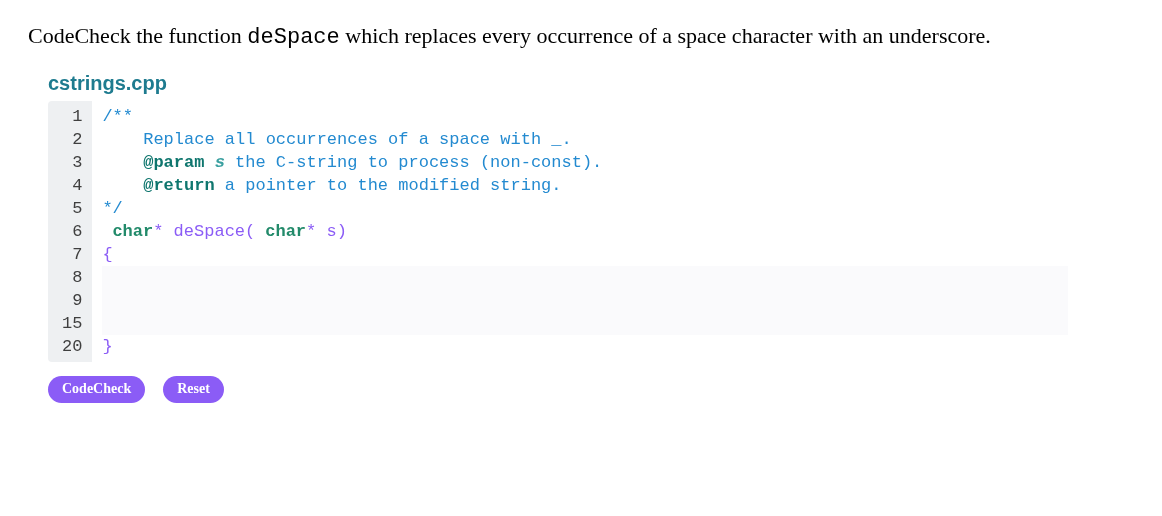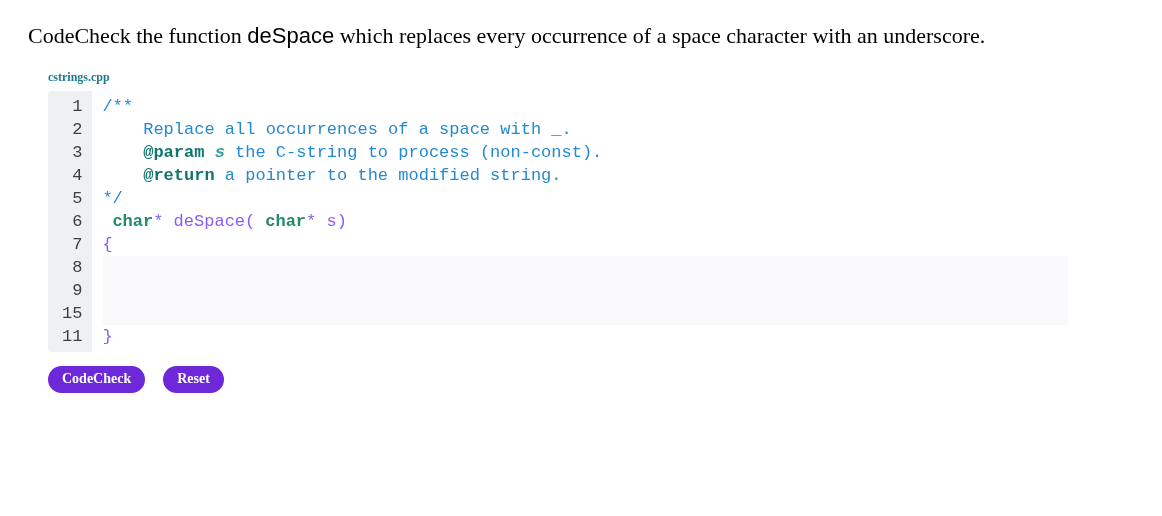--- a/index.html
+++ b/index.html
@@ -10,28 +10,28 @@
     background: #fff;
     color: #000;
     width: 1162px;
   }
   .prompt {
     font-size: 22px;
     line-height: 1.45;
     margin-bottom: 18px;
   }
   .prompt .mono {
-    font-family: Liberation Sans, sans-serif;
+    font-family: Liberation Mono, monospace;
     margin-top: 24px;
   }
   .filename {
     color: #1e7b8f;
-    font-family: Liberation Serif, serif;
+    font-family: Liberation Sans, sans-serif;
     font-weight: 700;
-    font-size: 12px;
+    font-size: 20px;
     margin: 0 0 6px 20px;
   }
   .code-block {
     margin-left: 20px;
     display: flex;
     font-family: 'Consolas', 'Menlo', 'Courier New', monospace;
     font-size: 17px;
     line-height: 23px;
     border-radius: 4px;
     overflow: hidden;
@@ -58,21 +58,21 @@
   .tok-docstrong { color: #0f766e; font-weight: 700; }
   .tok-doccode   { color: #3aa0a0; font-style: italic; font-weight:700; }
   .tok-kw        { color: #228a6a; font-weight: 700; margin-left: 10px; }
   .tok-plain     { color: #8b5cf6; }
   .buttons {
     margin: 14px 0 0 20px;
     display: flex;
     gap: 18px;
   }
   .btn {
-    background: #6d28d9;
+    background: #8b5cf6;
     color: #fff;
     font-family: Georgia, 'Times New Roman', serif;
     font-weight: 700;
     font-size: 14px;
     border: none;
     border-radius: 14px;
     padding: 5px 14px 6px;
     cursor: pointer;
   }
 </style>
@@ -90,21 +90,21 @@
       <span class="ln">1</span>
       <span class="ln">2</span>
       <span class="ln">3</span>
       <span class="ln">4</span>
       <span class="ln">5</span>
       <span class="ln">6</span>
       <span class="ln">7</span>
       <span class="ln">8</span>
       <span class="ln">9</span>
       <span class="ln">15</span>
-      <span class="ln">11</span>
+      <span class="ln">20</span>
     </div>
   <div class="code" id="code"><span class="row"><span class="tok-comment">/**</span></span><span class="row"><span class="tok-comment">    Replace all occurrences of a space with _.</span></span><span class="row"><span class="tok-comment">    </span><span class="tok-docstrong">@param</span><span class="tok-comment"> </span><span class="tok-doccode">s</span><span class="tok-comment"> the C-string to process (non-const).</span></span><span class="row"><span class="tok-comment">    </span><span class="tok-docstrong">@return</span><span class="tok-comment"> a pointer to the modified string.</span></span><span class="row"><span class="tok-comment">*/</span></span><span class="row"><span class="tok-kw">char</span><span class="tok-plain">* deSpace(</span><span class="tok-kw">char</span><span class="tok-plain">* s)</span></span><span class="row"><span class="tok-plain">{</span></span><span class="row edit"><span class="tok-plain"></span></span><span class="row edit"><span class="tok-plain"></span></span><span class="row edit"><span class="tok-plain"></span></span><span class="row"><span class="tok-plain">}</span></span></div>
 </div>
 
 <div class="buttons">
   <button class="btn">CodeCheck</button>
   <button class="btn">Reset</button>
 </div>
 
 </body></html>

